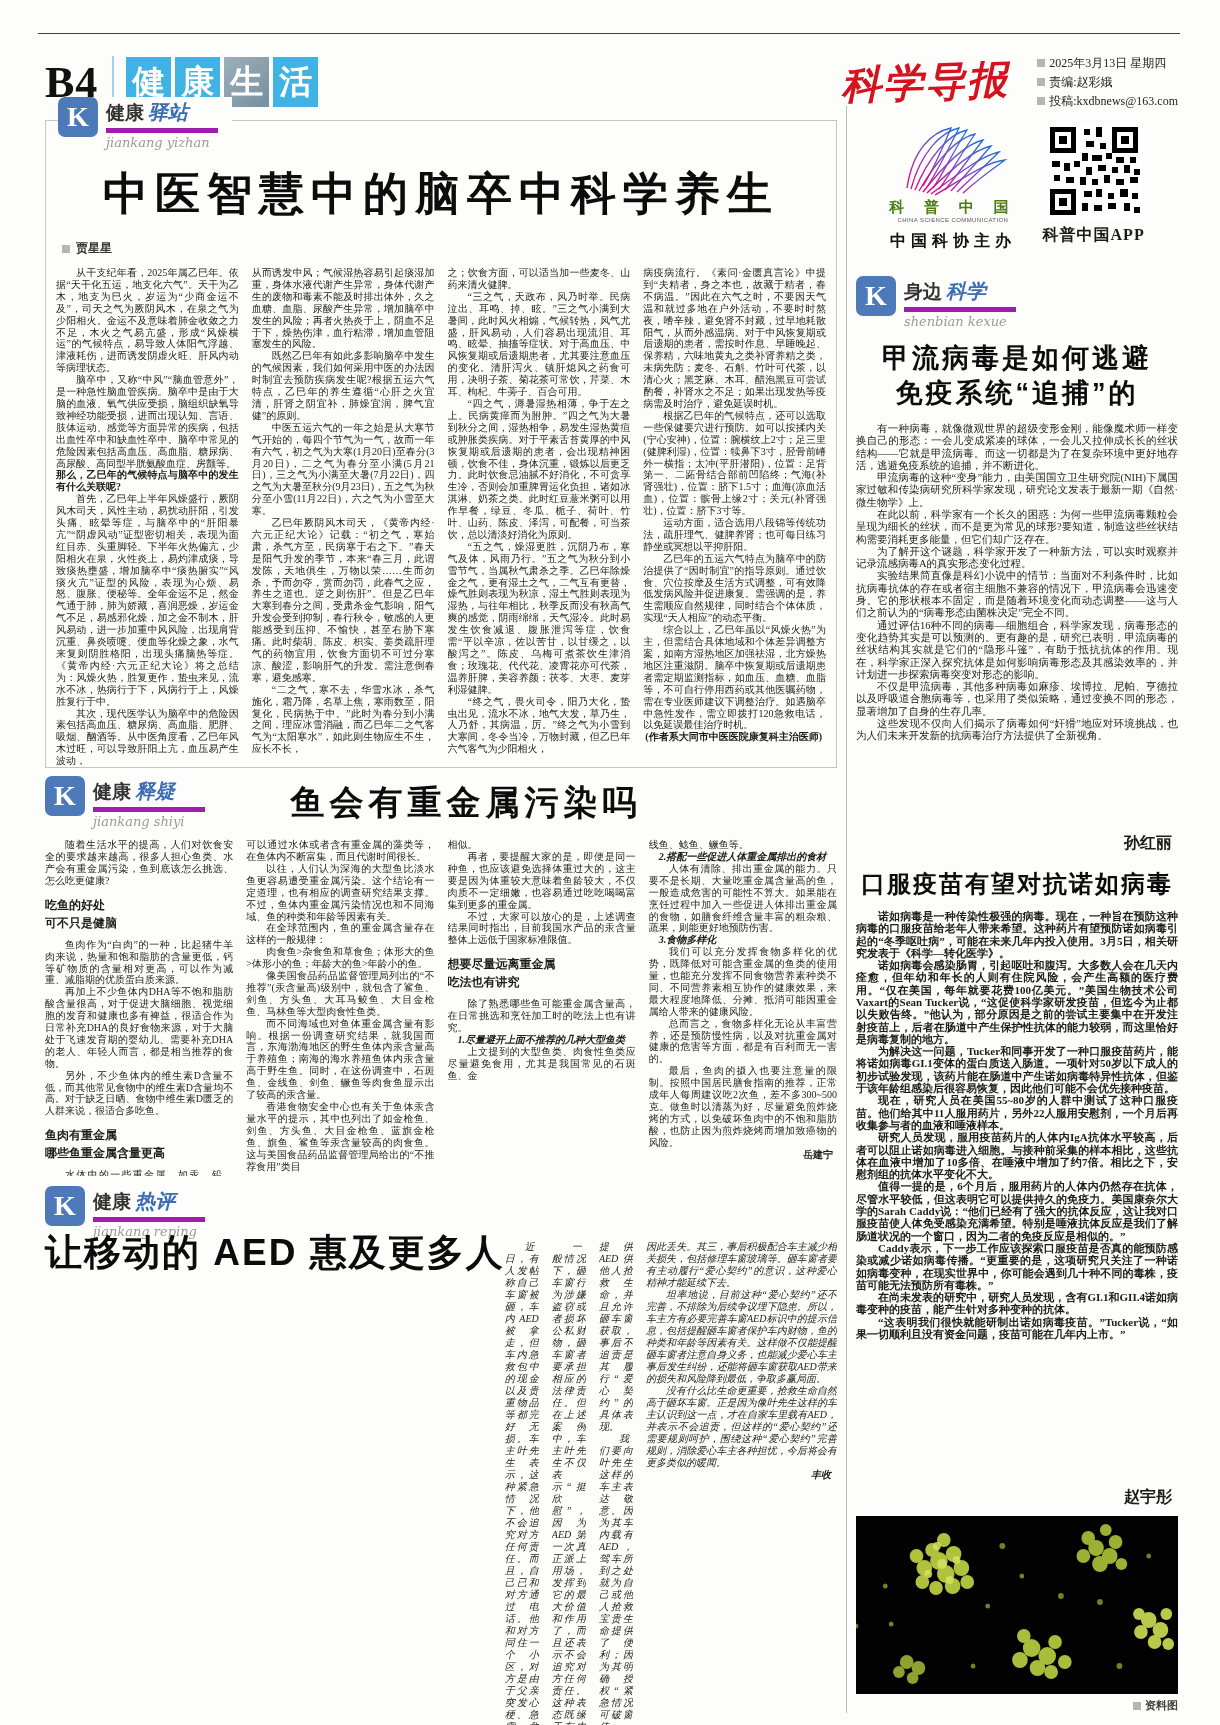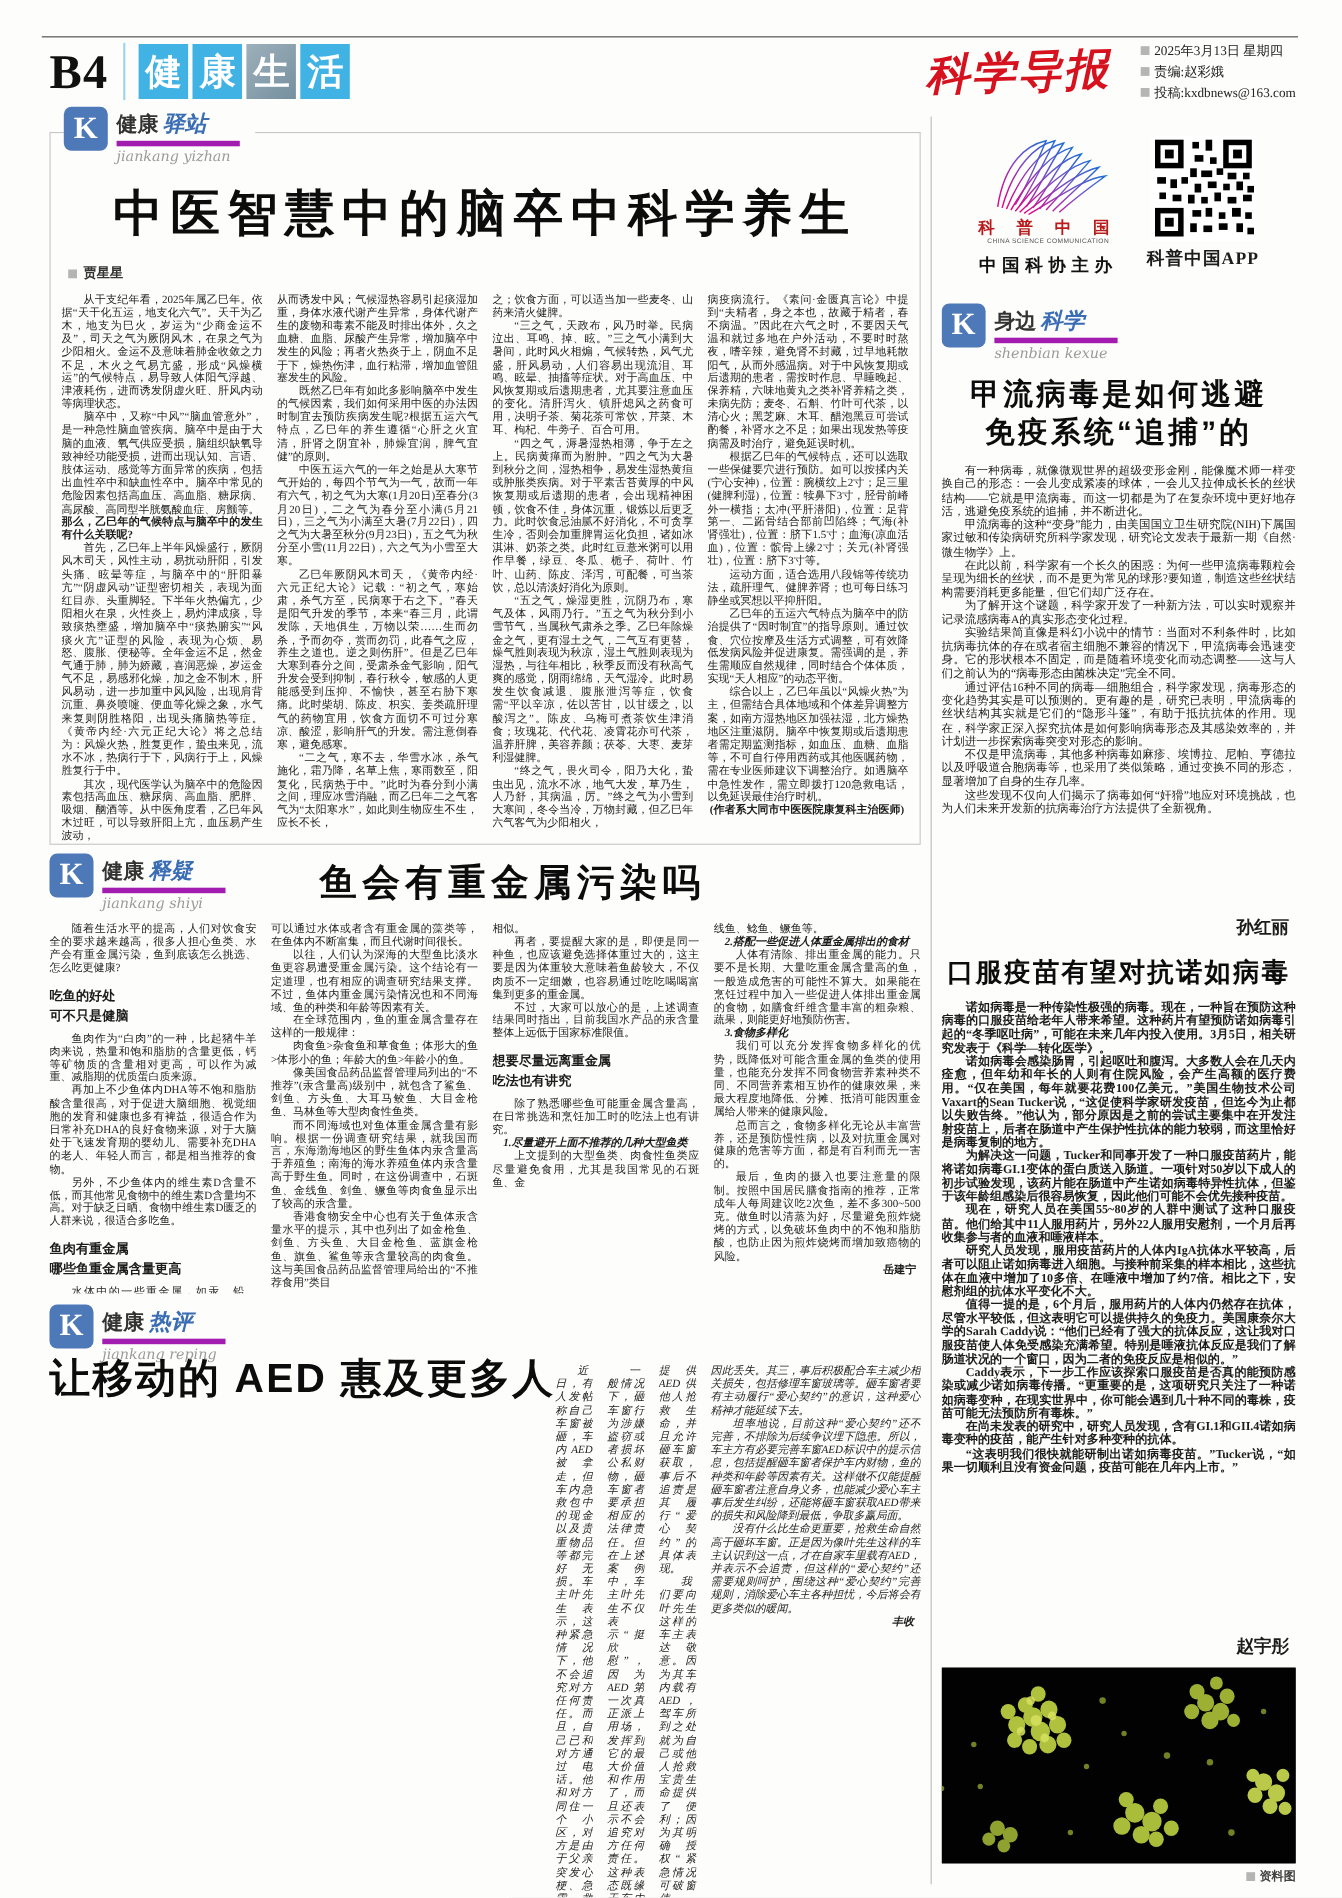--- a/index.html
+++ b/index.html
@@ -1,20 +1,20 @@
 <!DOCTYPE html>
 <html><head>
 <meta charset="utf-8">
 <style>
   html,body{margin:0;padding:0;background:#f2f2f0;}
   #page{position:relative;width:1220px;height:1725px;background:#fdfdfc;overflow:hidden;
         font-family:"Liberation Serif","DejaVu Serif",serif;color:#1c1c1c;}
   
   .topline{position:absolute;top:33px;left:38px;right:40px;height:1px;background:#444;}
-  .header{position:absolute;top:35px;left:45px;right:42px;height:60px;display:flex;align-items:center;}
+  .header{position:absolute;top:52px;left:45px;right:42px;height:60px;display:flex;align-items:center;}
   .pageno{font-family:"Liberation Serif",serif;font-weight:bold;font-size:44px;color:#111;letter-spacing:1px;}
   .hdr-div{width:2px;height:52px;background:#9fd4ef;margin:0 12px 0 14px;}
   .tiles{display:flex;gap:4px;}
   .tile{width:45px;height:50px;background:#41b2e4;color:#fff;display:flex;align-items:center;justify-content:center;
         font-family:"Liberation Sans",sans-serif;font-weight:bold;font-size:33px;}
   .tile.ph{background:linear-gradient(135deg,#9db0bb,#76909f);}
   .masthead{margin-left:auto;font-family:"DejaVu Serif",serif;font-style:italic;font-weight:bold;
             font-size:40px;color:#d5121e;transform:rotate(-2deg);letter-spacing:2px;white-space:nowrap;}
   .hdr-info{margin-left:28px;font-size:12px;line-height:19px;color:#222;white-space:nowrap;}
   .hdr-info .row{display:flex;align-items:center;gap:4px;}
@@ -68,21 +68,21 @@
   .aed-title{font-family:"Liberation Sans",sans-serif;font-style:normal;font-weight:900;font-size:37px;
              letter-spacing:2px;text-align:center;color:#0c0c0c;margin:6px 0 14px;}
   .aed-cols{flex:1;display:grid;grid-template-columns:repeat(3,1fr);column-gap:13px;overflow:hidden;}
   .aed-col4{flex:1;overflow:hidden;text-align:justify;}
   .aed-body .col p,.aed-col4 p{margin:0;text-indent:2em;}
   .aed-body p.cont{text-indent:0;}
   .aed-body p.sig{text-align:right;text-indent:0;font-weight:bold;padding-right:6px;}
   
   .promo{height:150px;display:flex;align-items:center;justify-content:center;gap:26px;margin-top:6px;}
   .cpc{display:flex;flex-direction:column;align-items:center;}
-  .cpc-cn{font-weight:bold;font-size:15px;letter-spacing:8px;color:#b91c1c;margin-top:2px;}
+  .cpc-cn{font-weight:bold;font-size:15px;letter-spacing:8px;color:#4d7c0f;margin-top:2px;}
   .cpc-en{font-size:6px;color:#555;letter-spacing:.4px;font-family:"Liberation Sans",sans-serif;}
   .cpc-host{font-weight:bold;font-size:16px;letter-spacing:5px;margin-top:8px;color:#111;}
   .qrwrap{display:flex;flex-direction:column;align-items:center;}
   .qr-caption{font-weight:bold;font-size:16px;margin-top:6px;letter-spacing:1px;}
   .rail .klabel{margin-top:18px;}
   .flu-title{font-family:"Liberation Sans",sans-serif;font-weight:900;font-size:27px;letter-spacing:3px;
              text-align:center;line-height:1.3;margin-top:12px;color:#0c0c0c;}
   .flu-body{height:420px;overflow:hidden;margin-top:12px;font-size:10.5px;line-height:12.3px;text-align:justify;}
   .flu-body p,.vac-body p{margin:0;text-indent:2em;}
   p.rsig{text-align:right;text-indent:0;font-weight:bold;padding-right:6px;}

